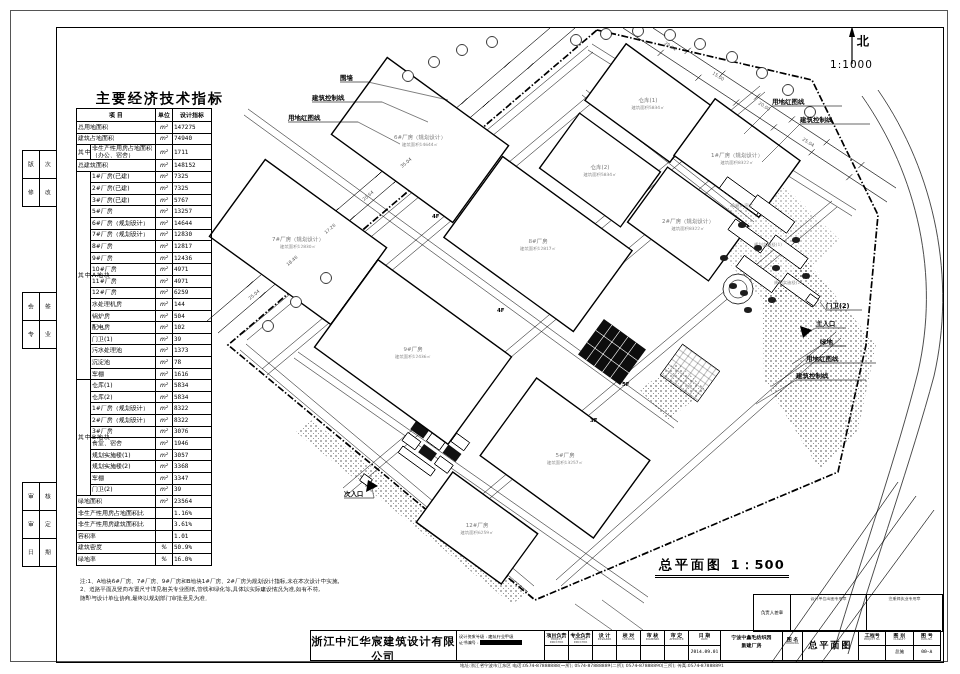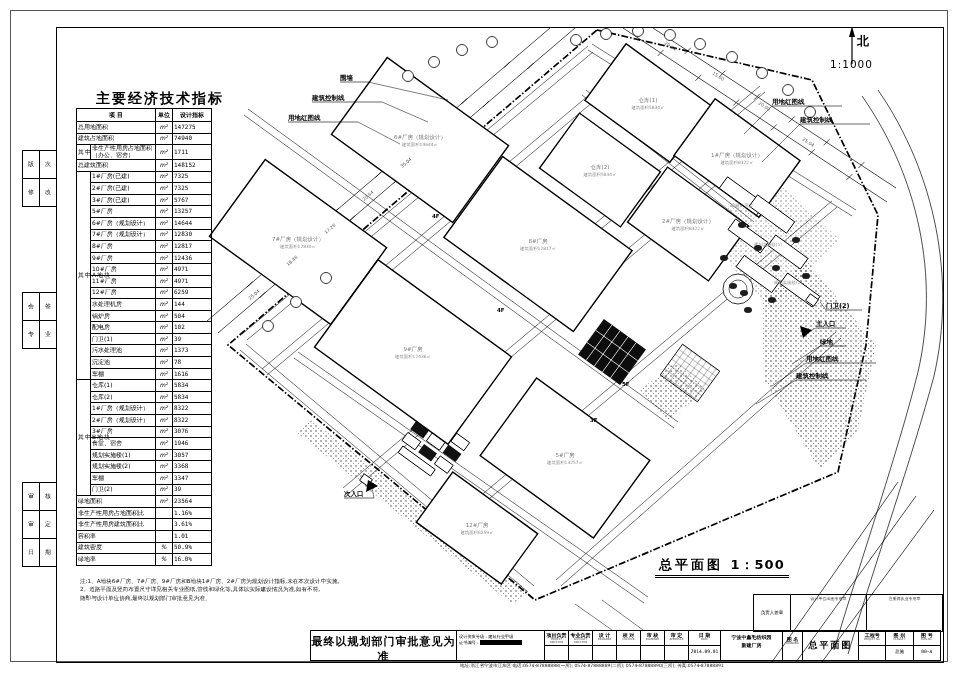--- a/index.html
+++ b/index.html
@@ -607,21 +607,21 @@
     </div>
 
   <div class="abs stamp">
     <div class="who">负责人签章</div>
     <div class="cell">设计单位出图专用章</div>
     <div class="cell">注册师执业专用章</div>
   </div>
 
   <div class="abs tblock">
     <div class="tb-company">
-      <div class="cn">最终以规划部门审批意见为准</div>
+      <div class="cn">浙江中汇华宸建筑设计有限公司</div>
 
     </div>
     <div class="tb-qual">
       <div>设计资质等级：建筑行业甲级</div>
       <div><span>证书编号：</span><span class="redact"></span></div>
     </div>
     <div class="tb-roles" id="tb-roles">
         <div class="tb-col role-col">
           <div class="hd">
             <div class="cn">项目负责</div>

